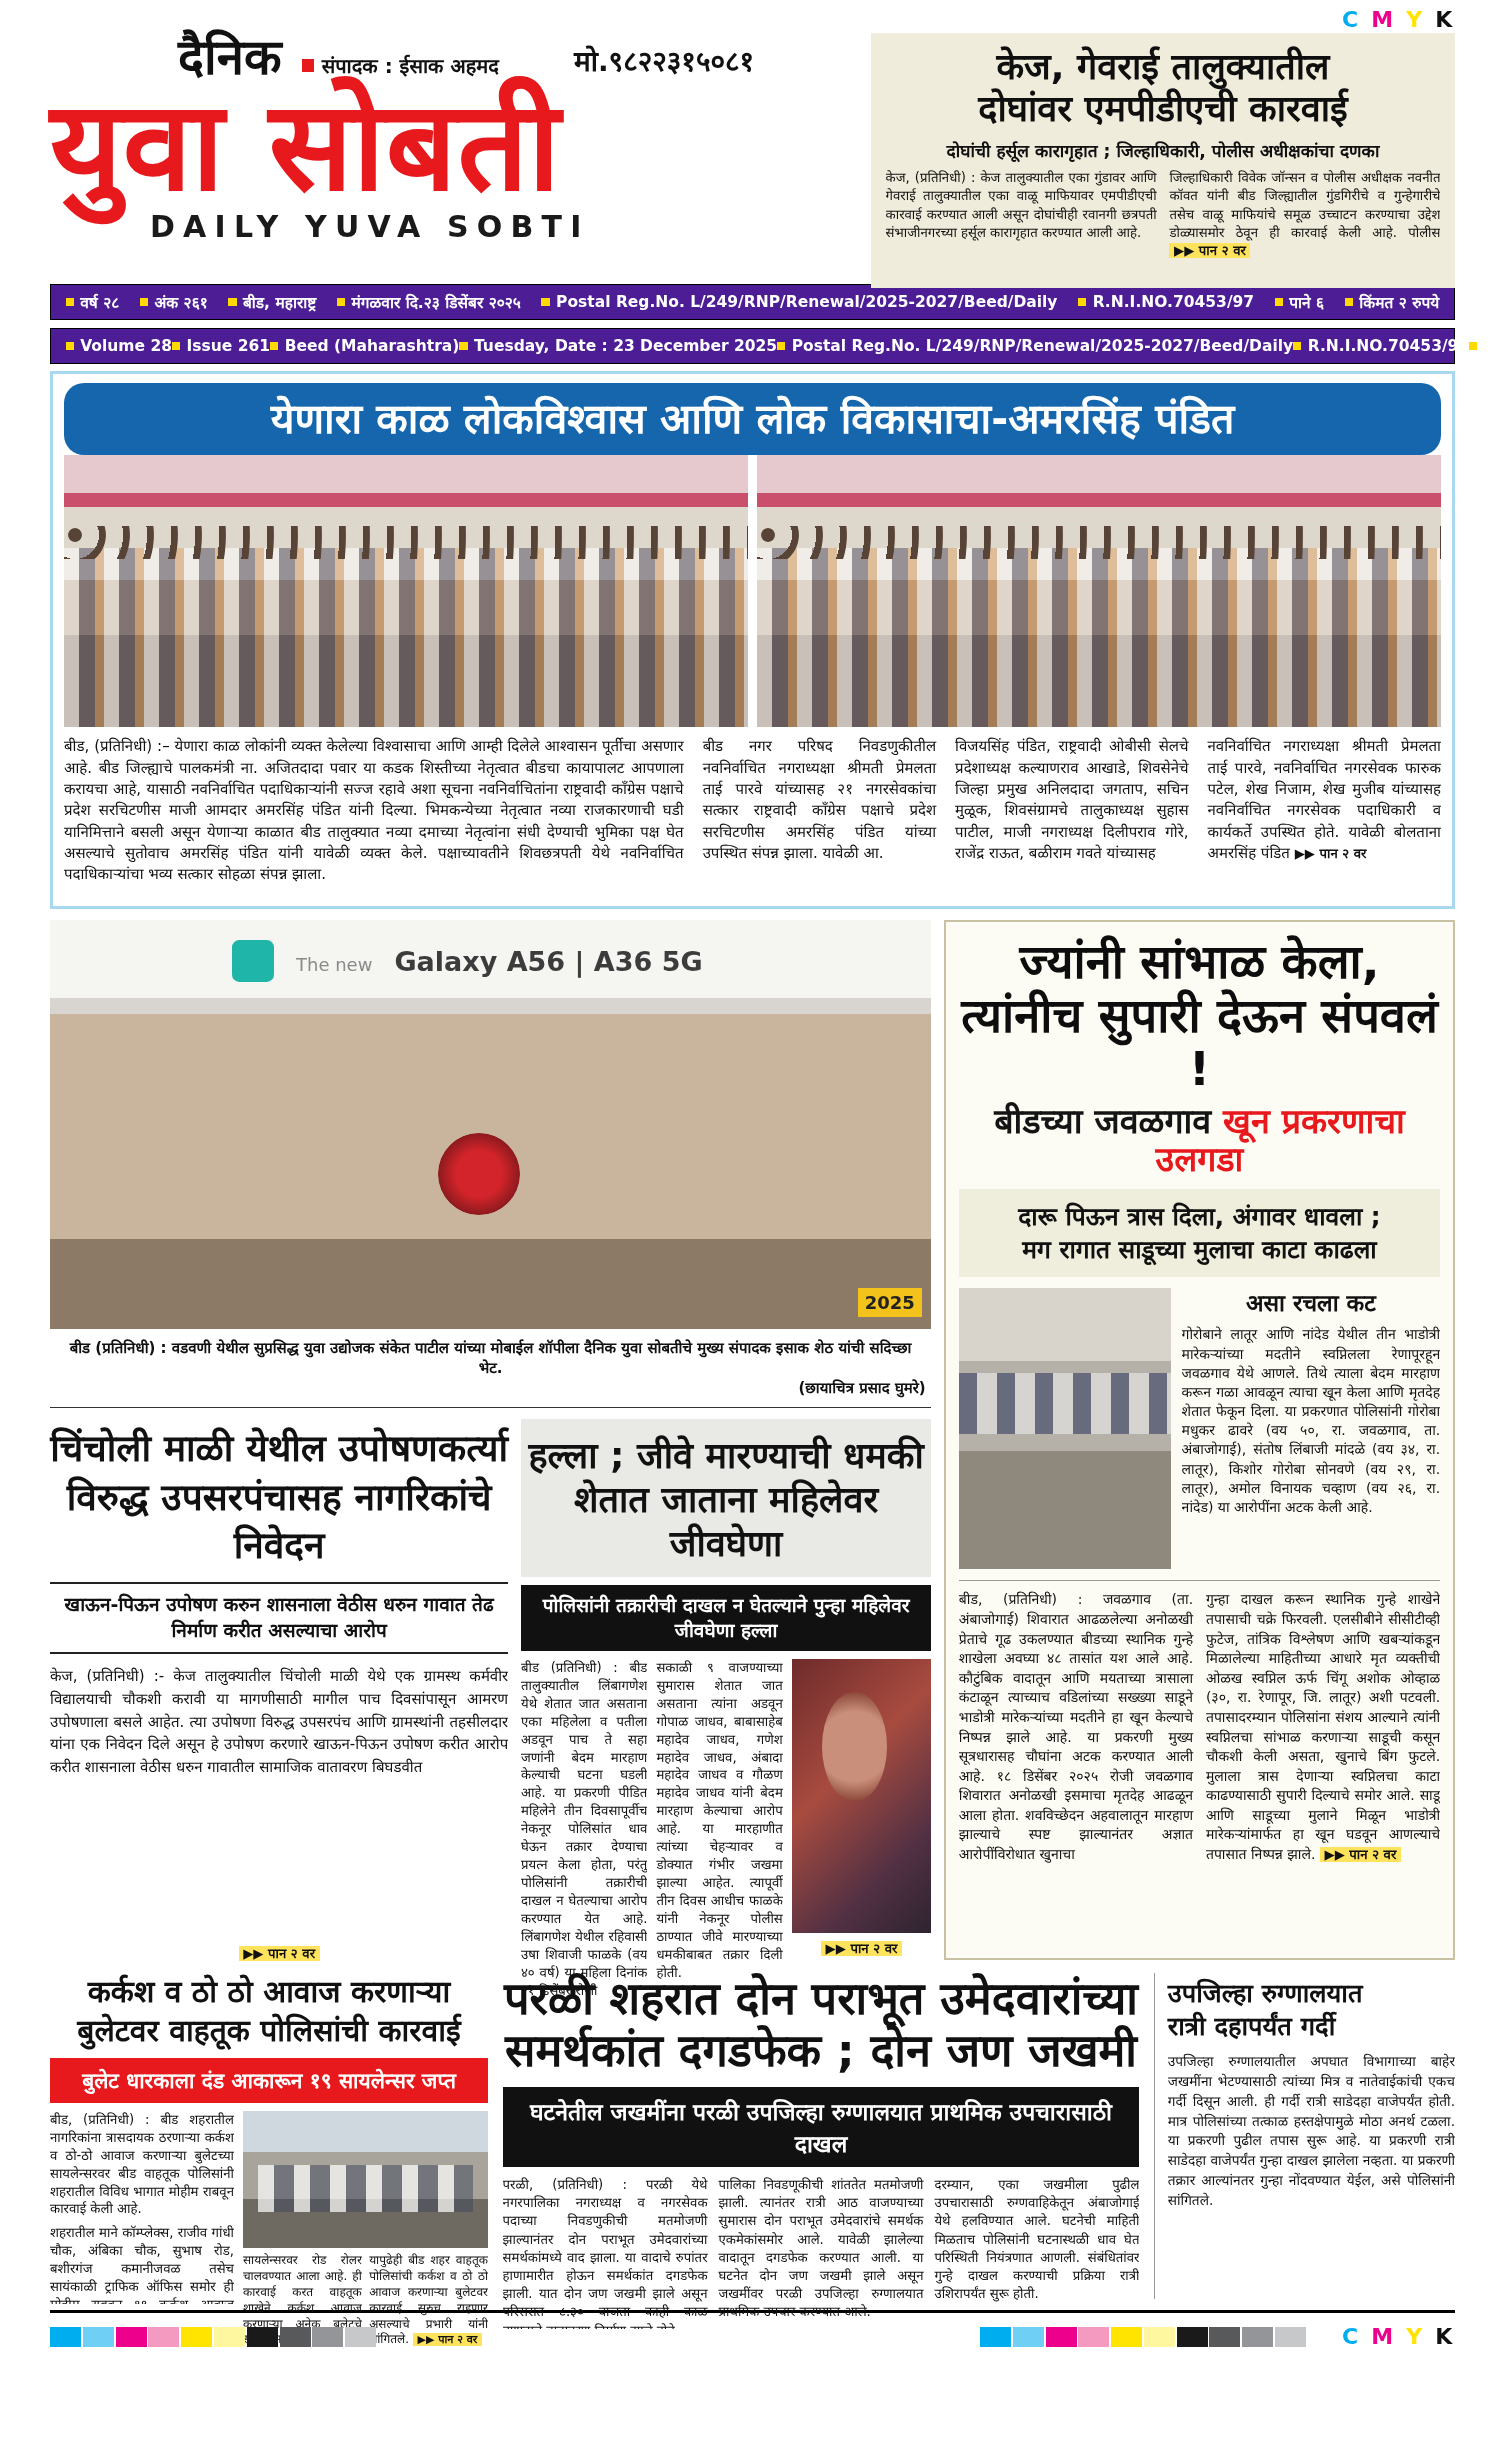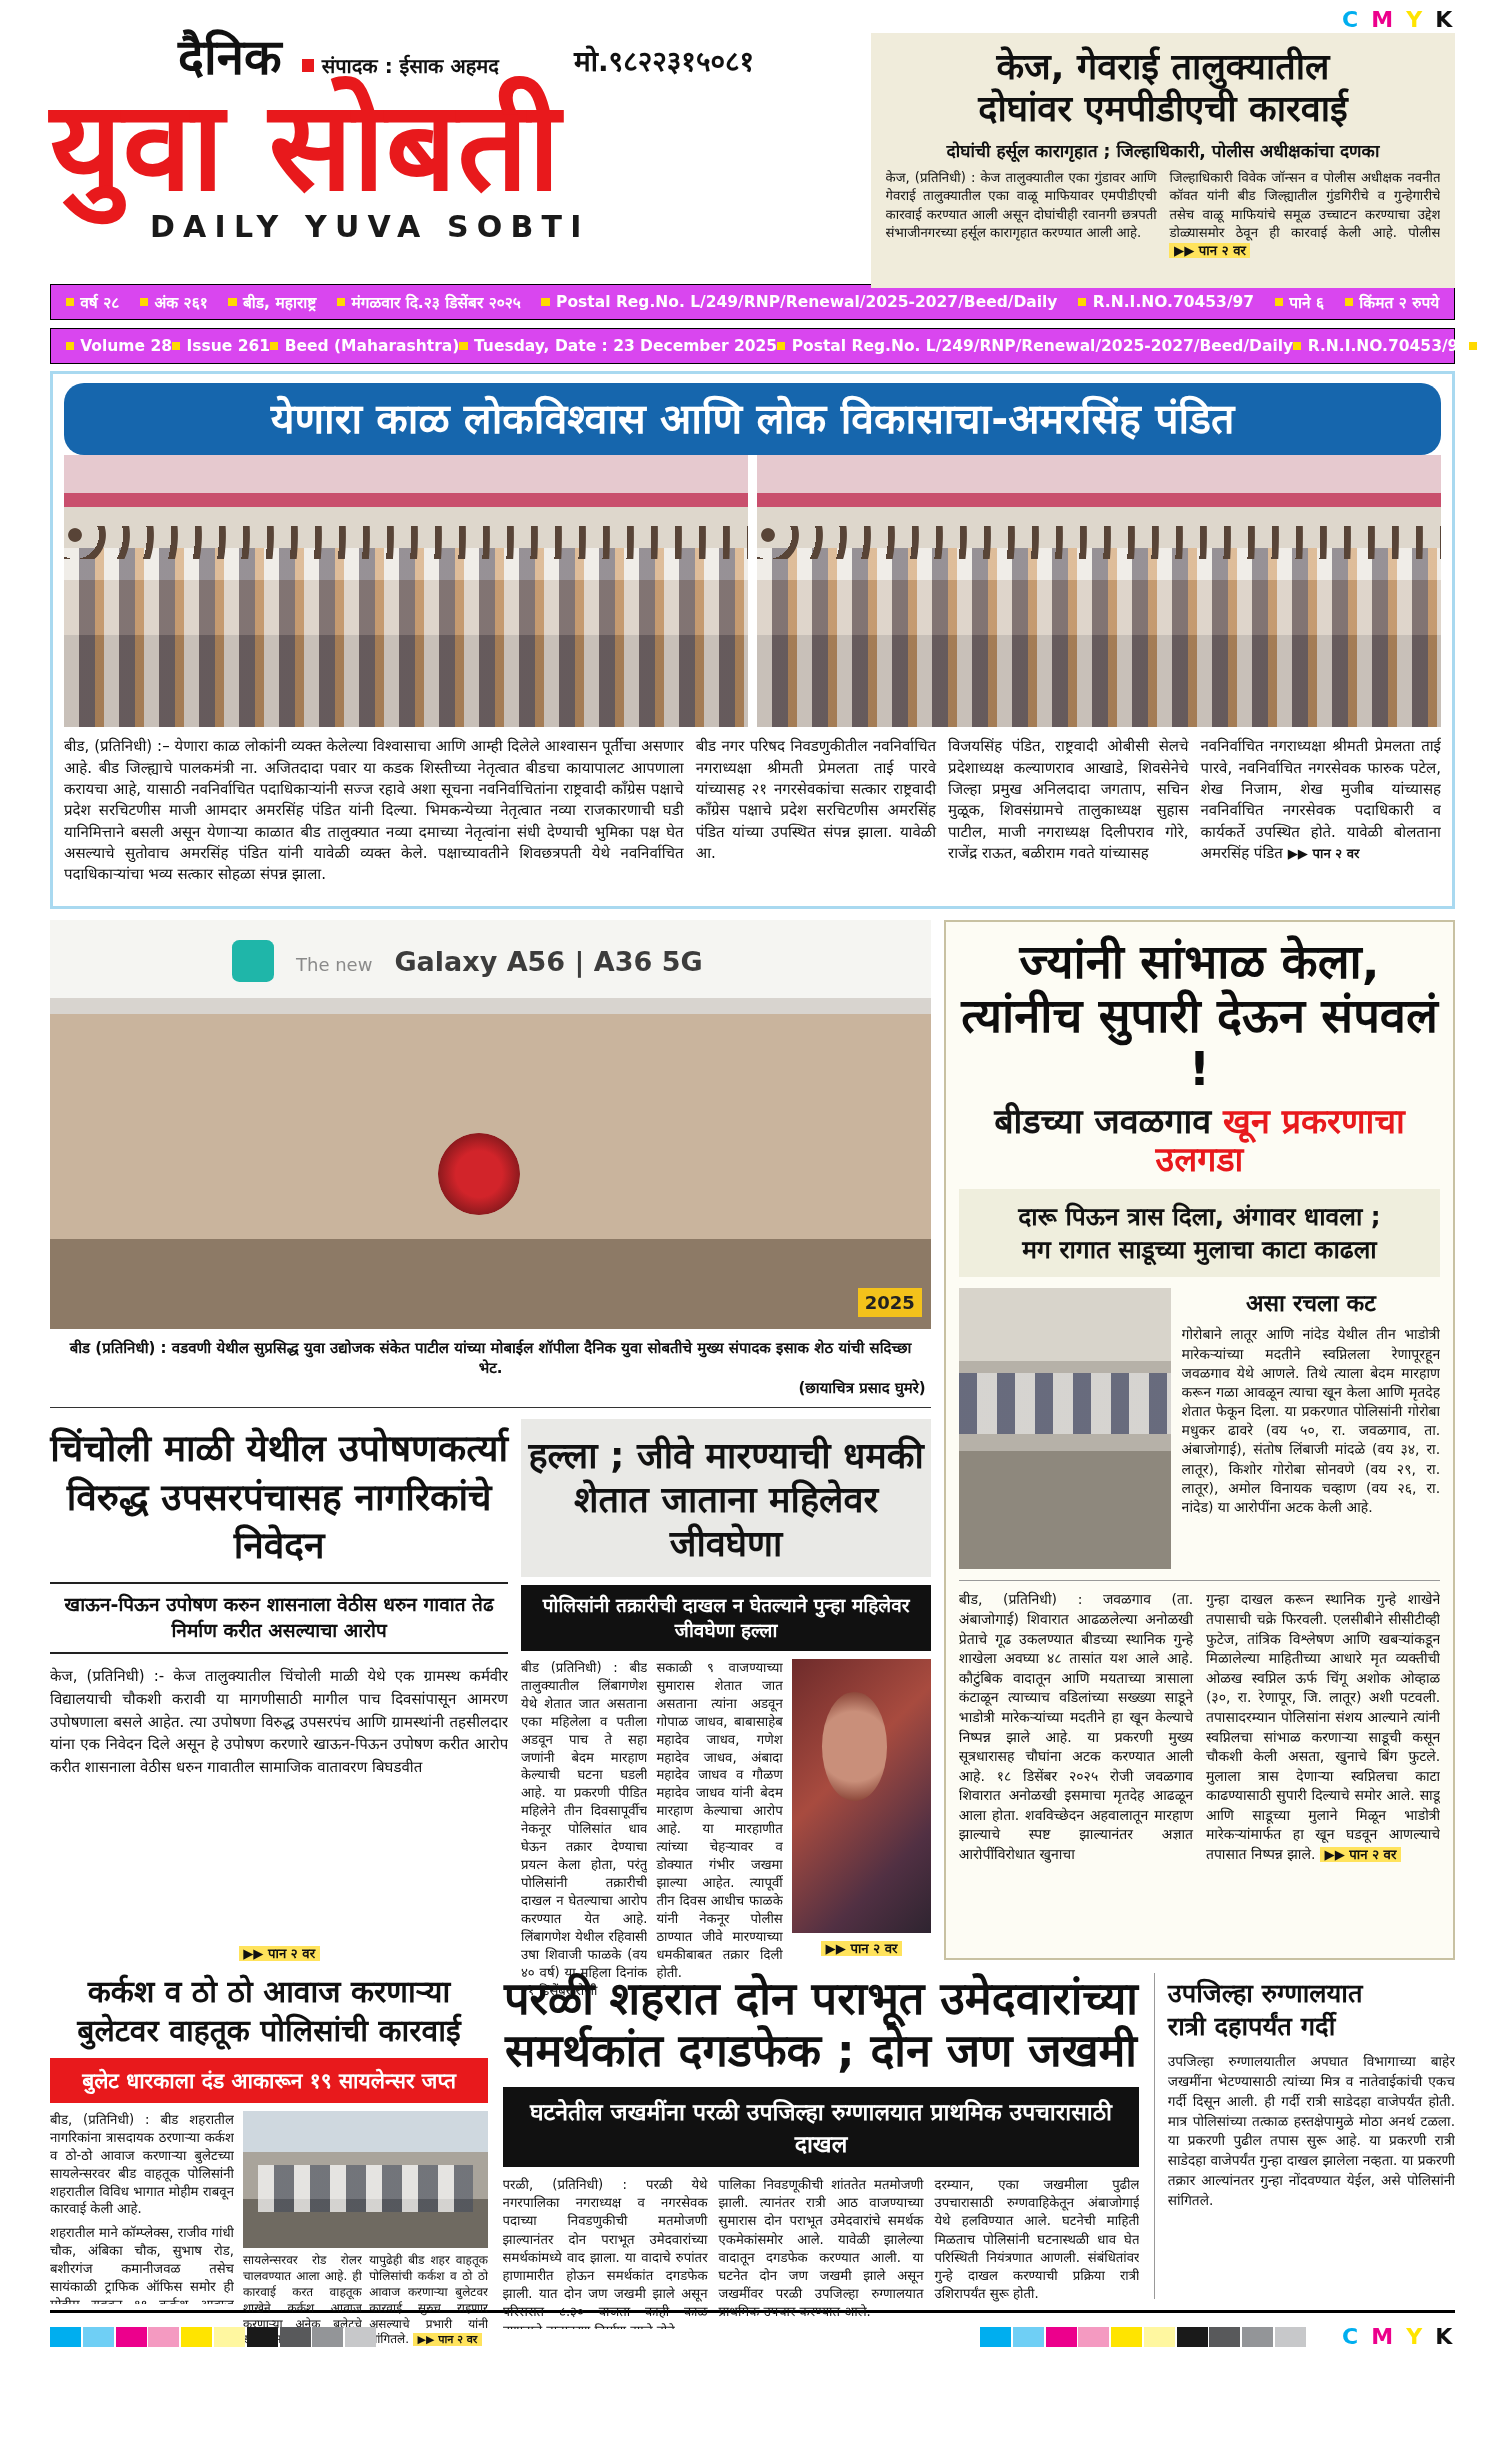--- a/index.html
+++ b/index.html
@@ -26,21 +26,21 @@
   .kej-box{background:#f0ecdb;height:100%;padding:12.8px 14.6px 7.3px;margin-top:11px}
   .kej-h{font-size:36px;font-weight:800;text-align:center;line-height:1.18;color:#0f0f0f}
   .kej-sub{font-size:17.3px;font-weight:700;text-align:center;margin:8.2px 0 7.3px}
   .kej-cols{display:flex;gap:12.8px;font-size:13.2px;line-height:1.38;text-align:justify;height:108px;overflow:hidden}
   .kej-cols>div{flex:1}
 
   .jump{font-weight:800;font-size:13.2px;white-space:nowrap}
   .jump--y{background:#ffe35c;padding:0 4.6px}
 
   
-  .strip{background:#d946ef;color:#fff;display:flex;align-items:center;justify-content:space-between;
+  .strip{background:#4c1d95;color:#fff;display:flex;align-items:center;justify-content:space-between;
          padding:0 14.6px;height:36px;font-size:15.5px;font-weight:600;margin-top:7.3px;border:0.9px solid #000}
   .ditem{display:flex;align-items:center;gap:6.4px;white-space:nowrap}
   .ybx{width:8.2px;height:8.2px;background:#ffd900;display:inline-block;flex:0 0 auto}
 
   
   .lead{border:3.6px solid #a9d9f0;margin-top:7.3px;padding:9px 11px}
   .kicker{background:#1666ad;border-radius:20px;color:#fff;text-align:center;
           font-size:41px;font-weight:800;padding:13.7px 7.3px;line-height:1.1}
   .lead-headline{text-align:center;font-size:60px;font-weight:800;line-height:1.05;
                  padding:12.8px 0 11px;white-space:nowrap;overflow:hidden}
@@ -48,21 +48,21 @@
   .lead-photos{display:flex;gap:9px;height:272px}
   .photo{position:relative;overflow:hidden;background:#c8b9a2}
   .lead-photos .photo{flex:1}
   .ph-crowd{background:linear-gradient(#e6c9cf 0 14%,#c94f6d 14% 19%,#ded7cc 19% 46%,
             #b7a28c 46% 66%,#857463 66% 100%)}
   .ph-crowd::before{content:"";position:absolute;left:0;right:0;top:34%;bottom:0;
             background:repeating-linear-gradient(90deg,rgba(255,255,255,.55) 0 14.6px,
             rgba(64,60,84,.45) 14.6px 31px,rgba(222,140,60,.35) 31px 40px)}
   .ph-crowd::after{content:"";position:absolute;left:0;right:0;top:26%;height:12%;
             background:repeating-radial-gradient(circle at 11px 9px,#584437 0 6.4px,transparent 7.3px 24px)}
-  .lead-text{display:flex;gap:12px;margin-top:9px;font-size:15px;line-height:1.42;
+  .lead-text{display:flex;gap:19px;margin-top:9px;font-size:15px;line-height:1.42;
              text-align:justify;height:161px;overflow:hidden}
   .lead-intro{flex:0 0 45%}
   .lead-col{flex:1}
 
   
   .sec2{display:flex;gap:12.8px;margin-top:11px;height:1040px}
   .sec2-left{flex:1;display:flex;flex-direction:column}
   .shop-photo{height:409px;background:linear-gradient(#f5f5f2 0 19%,#d8d4cf 19% 23%,
               #c9b49d 23% 78%,#8d7a66 78% 100%)}
   .shop-photo::after{content:"";position:absolute;left:44%;top:52%;width:82px;height:82px;border-radius:50%;

